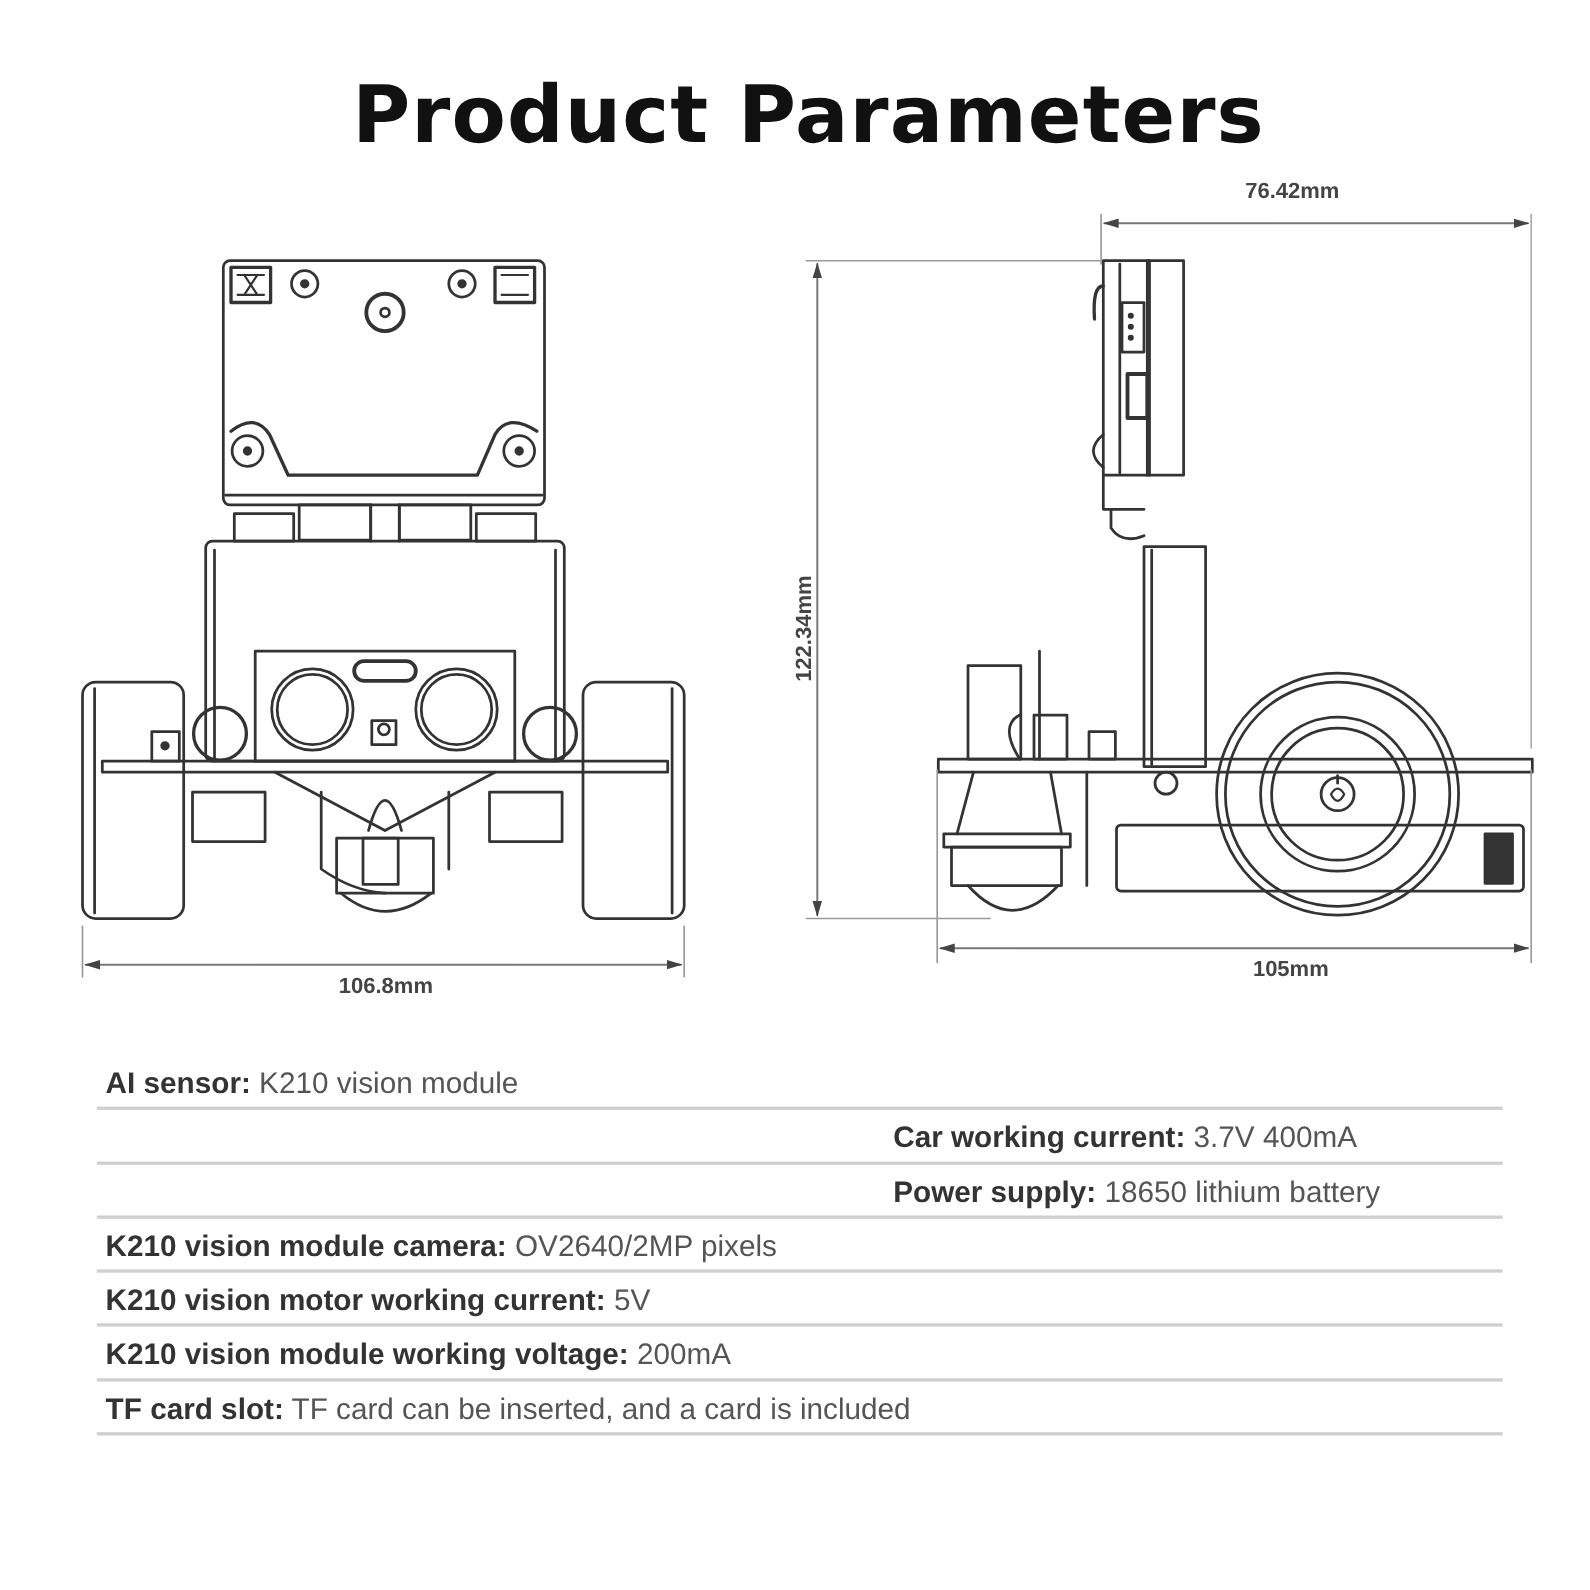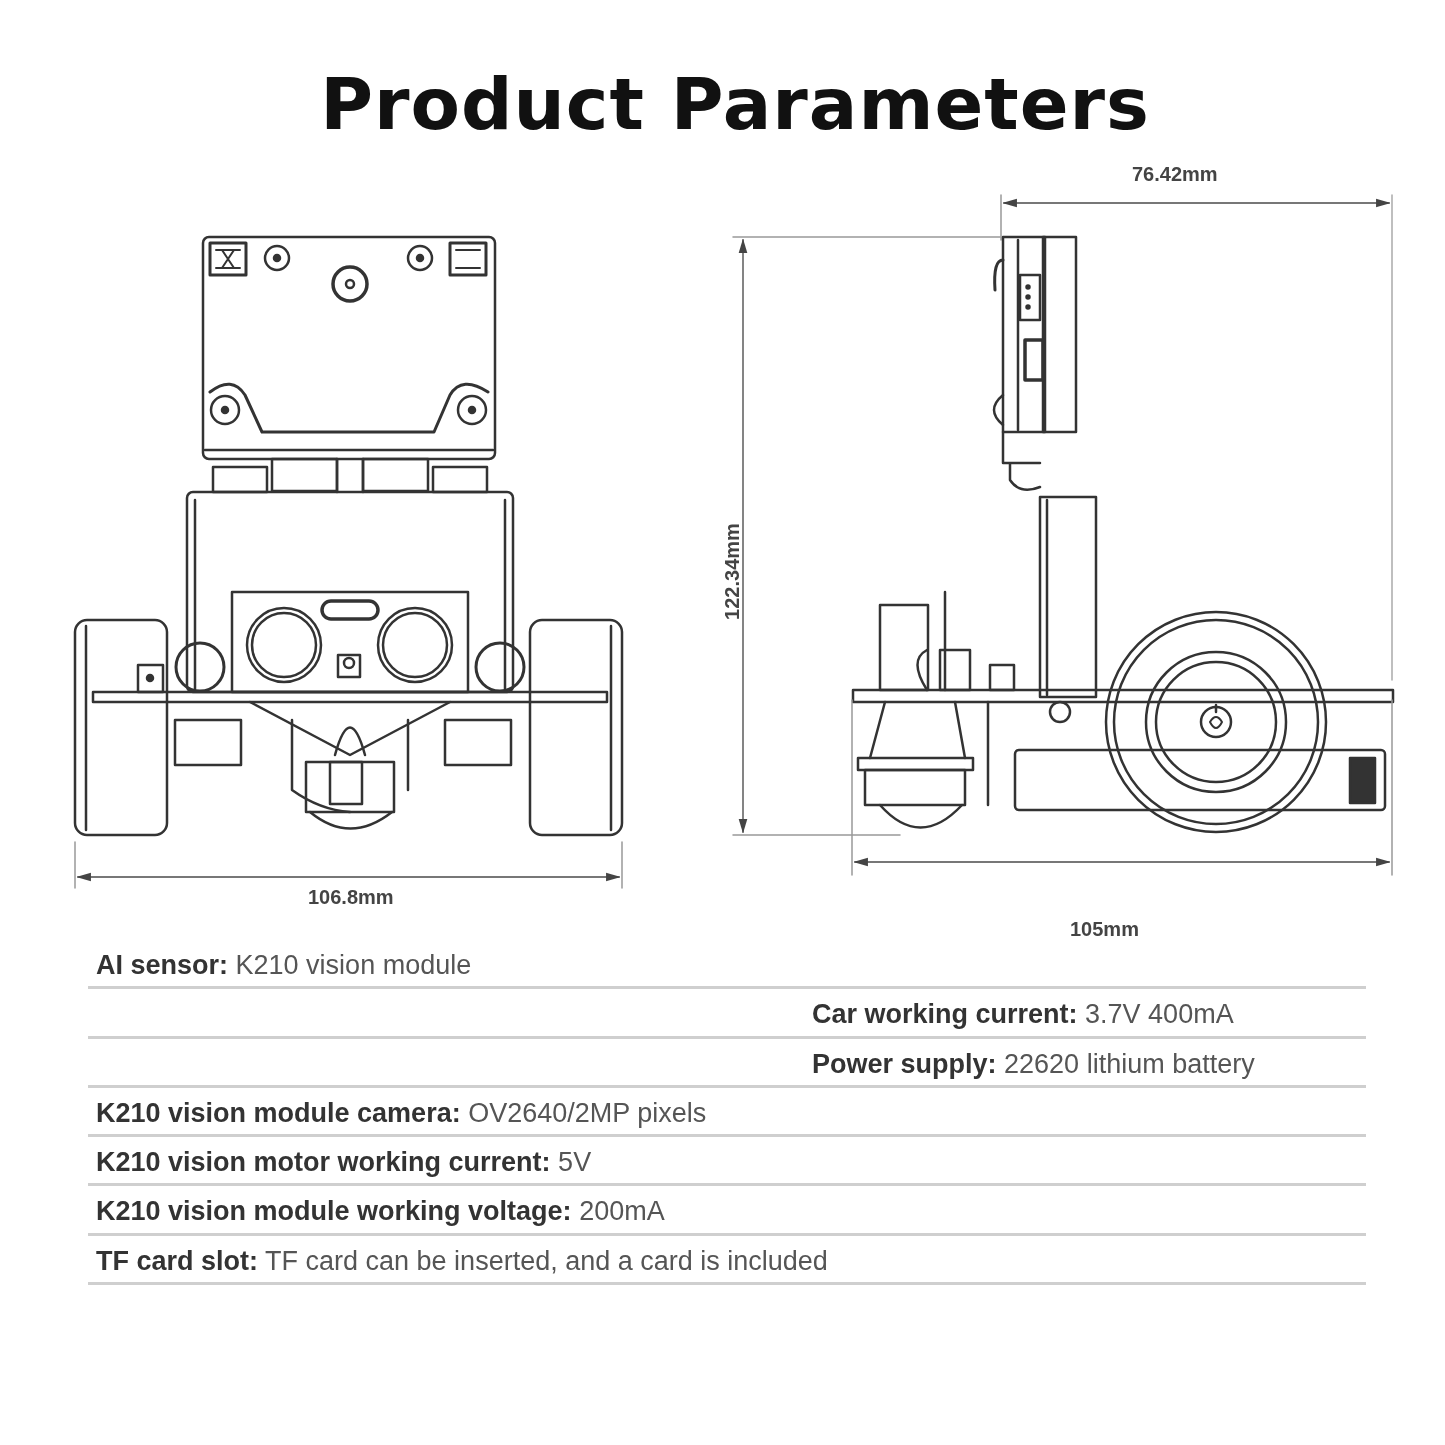--- a/index.html
+++ b/index.html
@@ -5,21 +5,21 @@
   html, body { margin: 0; padding: 0; background: #ffffff; }
   body { width: 1445px; height: 1445px; position: relative; overflow: hidden;
          font-family: "DejaVu Sans", "Liberation Sans", sans-serif; color: #333; }
   .title { position: absolute; left: 0; top: 62px; width: 1470px; text-align: center;
            font-size: 72px; font-weight: bold; color: #111; letter-spacing: 1px;
            font-family: "DejaVu Sans", sans-serif; }
   .dim { position: absolute; font-size: 20px; font-weight: bold; color: #444;
          font-family: "Liberation Sans", sans-serif; }
   .dim-v { transform: rotate(-90deg); transform-origin: center; }
   svg.drawing { position: absolute; left: 0; top: 0; }
-  .specs { position: absolute; left: 88px; top: 940px; width: 1278px; text-align: center; }
+  .specs { position: absolute; left: 88px; top: 960px; width: 1278px; text-align: center; }
   .row { position: relative; height: 49.3px; border-bottom: 3px solid #cfcfcf;
          box-sizing: border-box; }
   .cell { position: absolute; top: 10px; font-size: 27px; white-space: nowrap;
           font-family: "Liberation Sans", sans-serif; color: #555; }
   .cell .k { font-weight: bold; color: #333; }
   .cell .v { font-weight: normal; color: #555; }
   .c1 { left: 8px; }
   .c2 { left: 724px; }
 </style>
 </head>
@@ -155,39 +155,39 @@
 
     <line x1="852" y1="700" x2="852" y2="875" stroke="#999" stroke-width="1.5"></line>
     <line x1="1392" y1="700" x2="1392" y2="875" stroke="#999" stroke-width="1.5"></line>
     <line x1="855" y1="862" x2="1389" y2="862" stroke="#777" stroke-width="1.8" marker-start="url(#arr)" marker-end="url(#arr)"></line>
   </g>
 </svg>
 
 <div class="dim" style="left:1132px; top:163px;">76.42mm</div>
 <div class="dim dim-v" style="left:672px; top:560px; width:120px; text-align:center;">122.34mm</div>
 <div class="dim" style="left:308px; top:886px;">106.8mm</div>
-<div class="dim" style="left:1070px; top:870px;margin-top:48px;">105mm</div>
+<div class="dim" style="left:1139px; top:870px;">105mm</div>
 
 <div class="specs">
   <div class="row">
     <div class="cell c1">
       <span class="k">AI sensor:</span>
       <span class="v">K210 vision module</span>
     </div>
   </div>
   <div class="row">
     <div class="cell c2">
       <span class="k">Car working current:</span>
       <span class="v">3.7V 400mA</span>
     </div>
   </div>
   <div class="row">
     <div class="cell c2">
       <span class="k">Power supply:</span>
-      <span class="v">22620 lithium battery</span>
+      <span class="v">18650 lithium battery</span>
     </div>
   </div>
   <div class="row">
     <div class="cell c1">
       <span class="k">K210 vision module camera:</span>
       <span class="v">OV2640/2MP pixels</span>
     </div>
   </div>
   <div class="row">
     <div class="cell c1">

